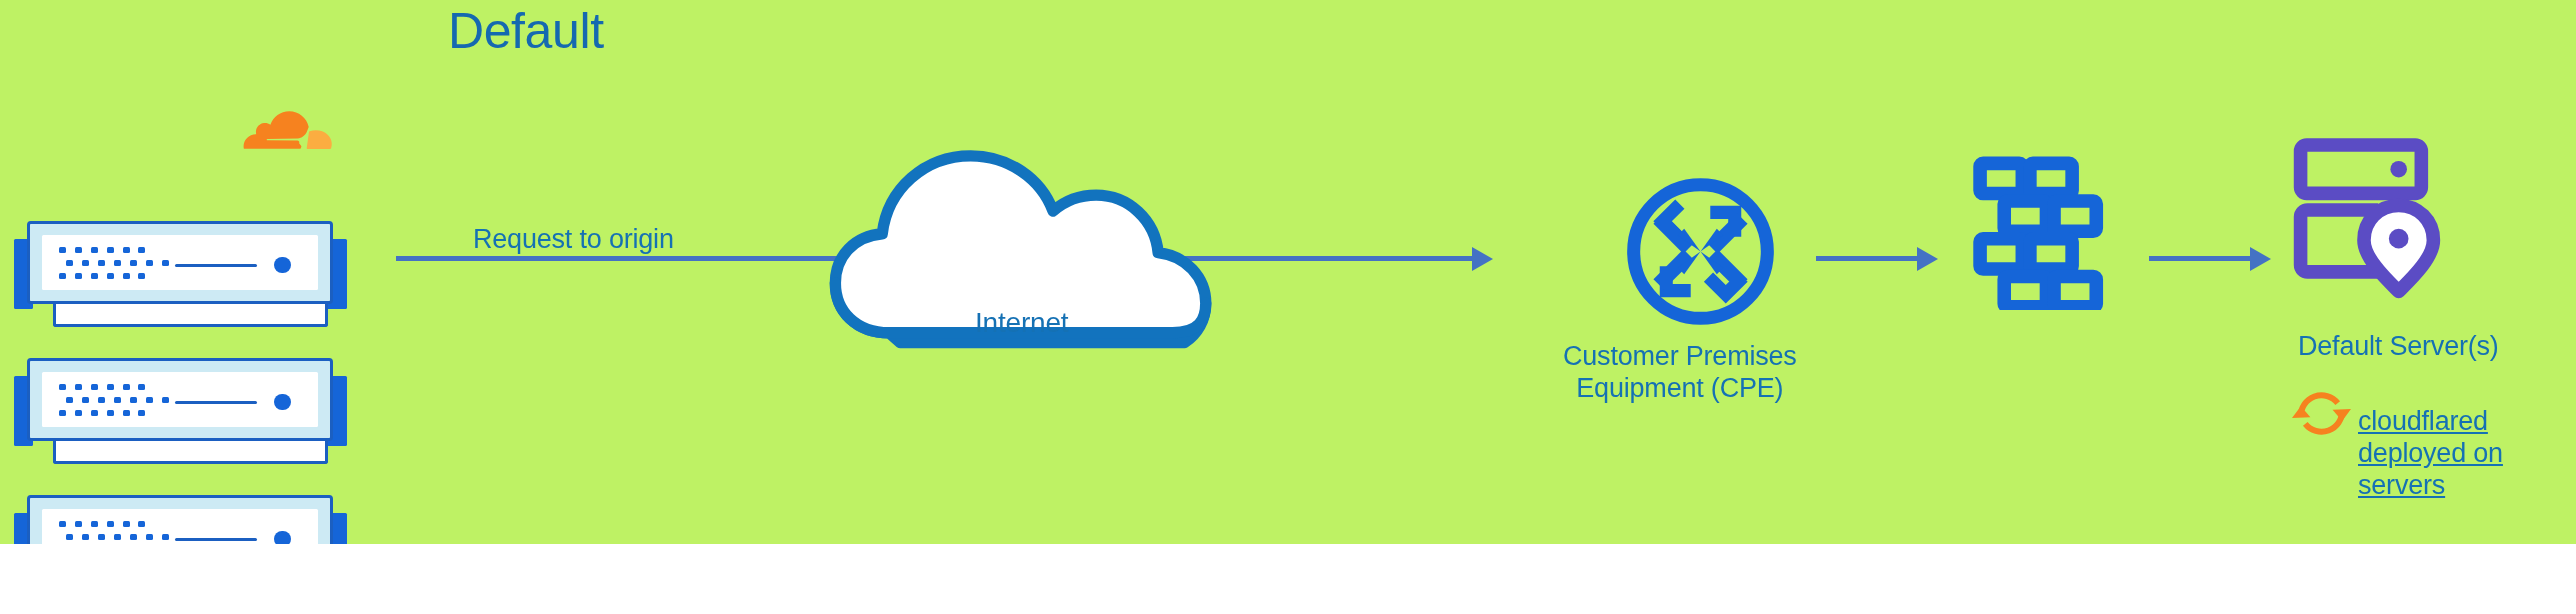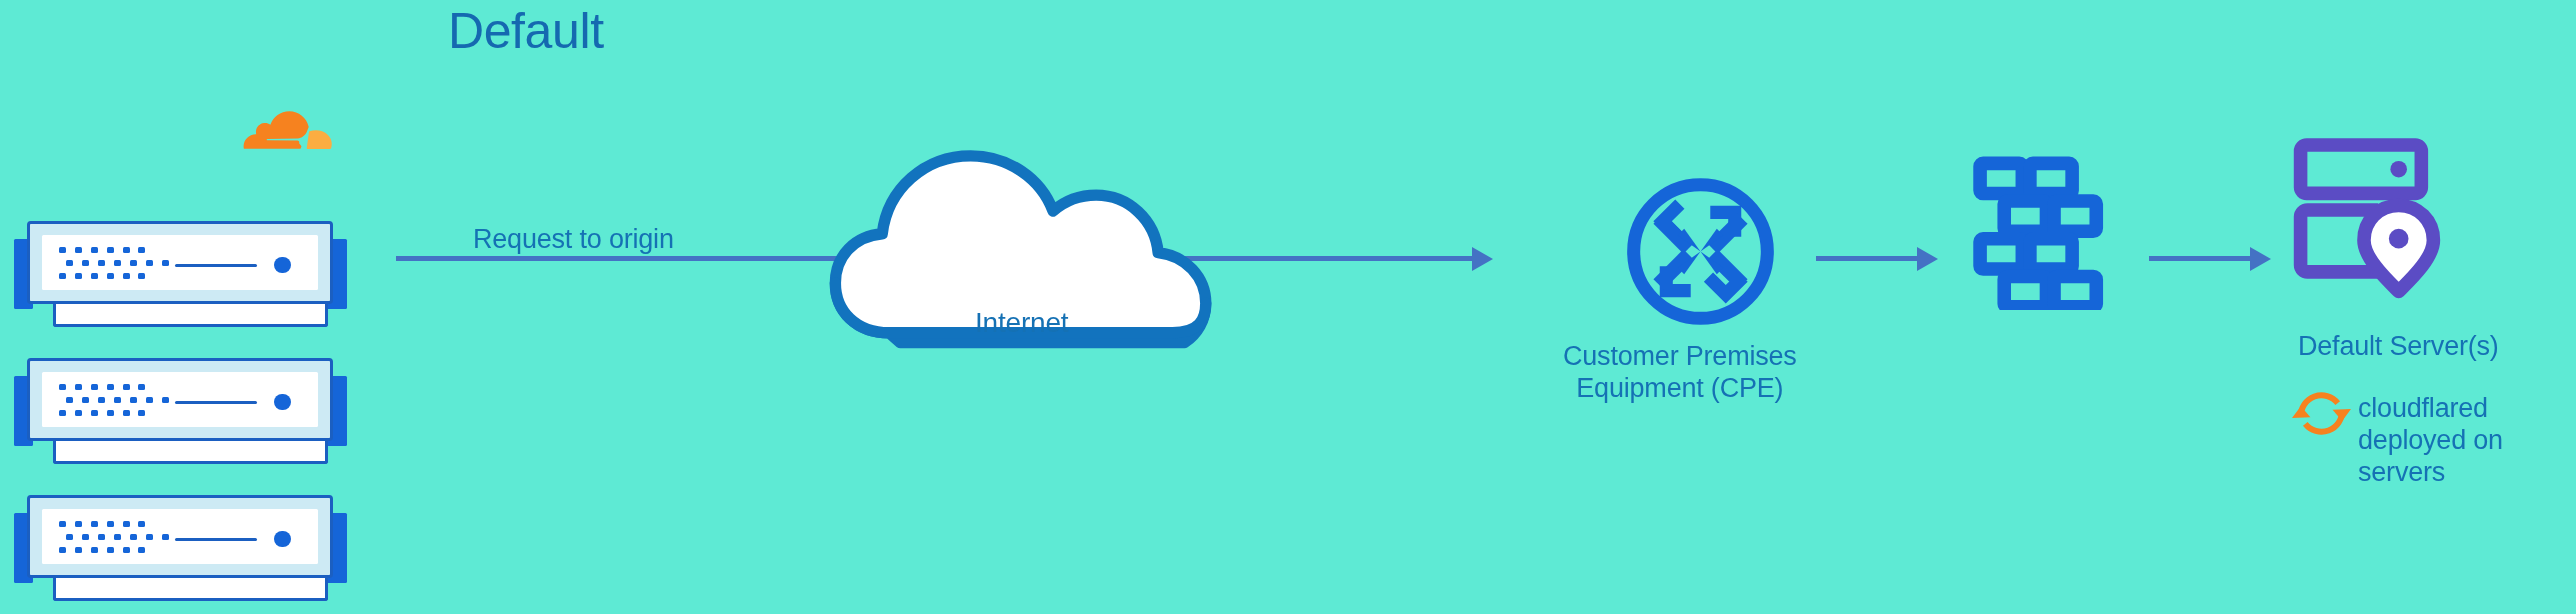--- a/index.html
+++ b/index.html
@@ -4,22 +4,22 @@
 <title>Default network path diagram</title>
 <style>
   html,body{margin:0;padding:0;background:#ffffff;}
   body{
     font-family:"Liberation Sans","DejaVu Sans",sans-serif;
     -webkit-font-smoothing:antialiased;
   }
   #stage{
     position:relative;
     width:2576px;
-    height:614px;
-    background:#5eead4;
+    height:544px;
+    background:#bef264;
     overflow:hidden;
   }
   .abs{position:absolute;}
   .lbl{
     color:#1571B4;
     line-height:1.18;
     white-space:pre-line;
     letter-spacing:-0.2px;
   }
 
@@ -80,21 +80,21 @@
     border-radius:50%; background:#1565D8;
   }
 
   
   #request-to-origin{ left:473px; top:224px; font-size:27px; }
   #cf-ip-label{ left:390px; top:275px; font-size:27px; }
   #internet-label{ left:975px; top:306px; font-size:28px;text-align:right; }
   #cpe-label{ left:1563px; top:341px; font-size:27px; text-align:center;}
   #firewall-label{ left:1909px; top:331px; font-size:27px; text-align:center; width:325px;}
   #origin-label{ left:2298px; top:331px; font-size:27px; }
-  #cloudflared-label{ left:2358px; top:393px; font-size:27px; }
+  #cloudflared-label{ left:2358px; top:406px; font-size:27px;text-decoration:underline; }
 
   
   .arrow-line{ height:5.3px; background:#4472C4; }
   .arrow-head{
     width:0;height:0;
     border-top:12px solid transparent;
     border-bottom:12px solid transparent;
     border-left:21px solid #4472C4;
   }
 </style>

